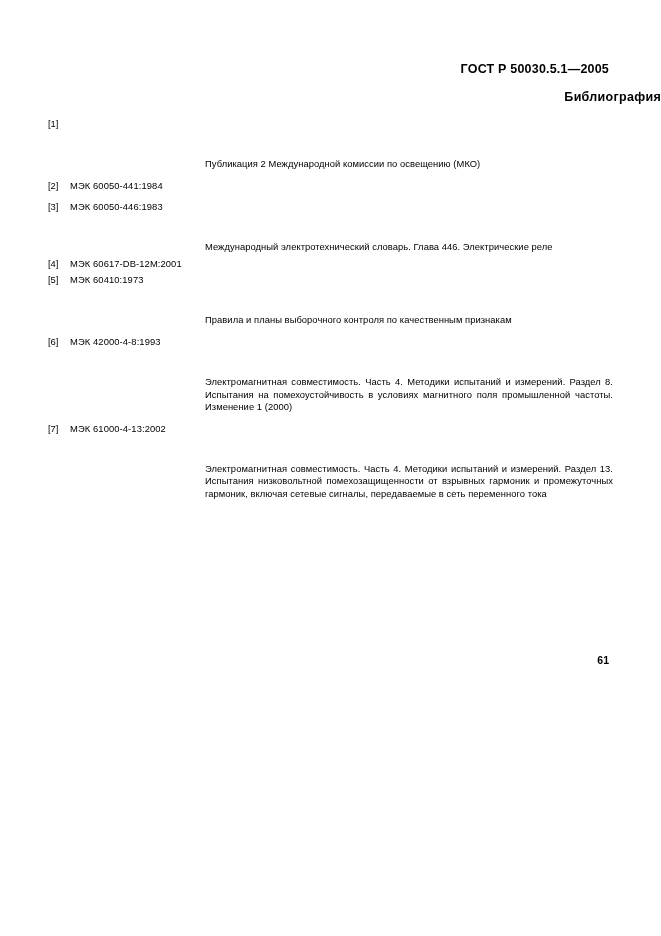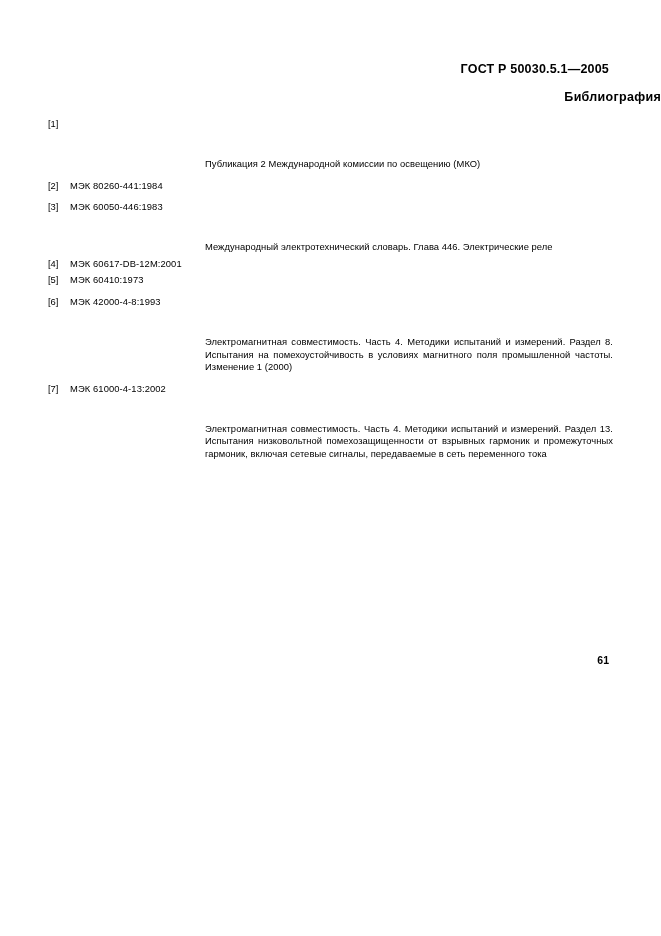--- a/index.html
+++ b/index.html
@@ -95,37 +95,38 @@
   <div class="biblio">
 
     <div class="entry">
       <div class="num">[1]</div>
       <div class="ref"></div>
       <div class="desc">Публикация 2 Международной комиссии по освещению (МКО)</div>
     </div>
 
     <div class="entry">
       <div class="num">[2]</div>
-      <div class="ref">МЭК  80260-441:1984</div>
+      <div class="ref">МЭК  60050-441:1984</div>
     </div>
 
     <div class="entry tight">
       <div class="num">[3]</div>
       <div class="ref">МЭК  60050-446:1983</div>
       <div class="desc">Международный электротехнический словарь. Глава 446. Электрические реле</div>
     </div>
 
     <div class="entry tight">
       <div class="num">[4]</div>
       <div class="ref">МЭК  60617-DB-12M:2001</div>
     </div>
 
     <div class="entry">
       <div class="num">[5]</div>
       <div class="ref">МЭК  60410:1973</div>
+      <div class="desc">Правила и планы выборочного контроля по качественным признакам</div>
     </div>
 
     <div class="entry">
       <div class="num">[6]</div>
       <div class="ref">МЭК  42000-4-8:1993</div>
       <div class="desc">Электромагнитная совместимость. Часть 4. Методики испытаний и измерений. Раздел 8. Испытания на помехоустойчивость в условиях магнитного поля промышленной частоты. Изменение 1 (2000)</div>
     </div>
 
     <div class="entry">
       <div class="num">[7]</div>

